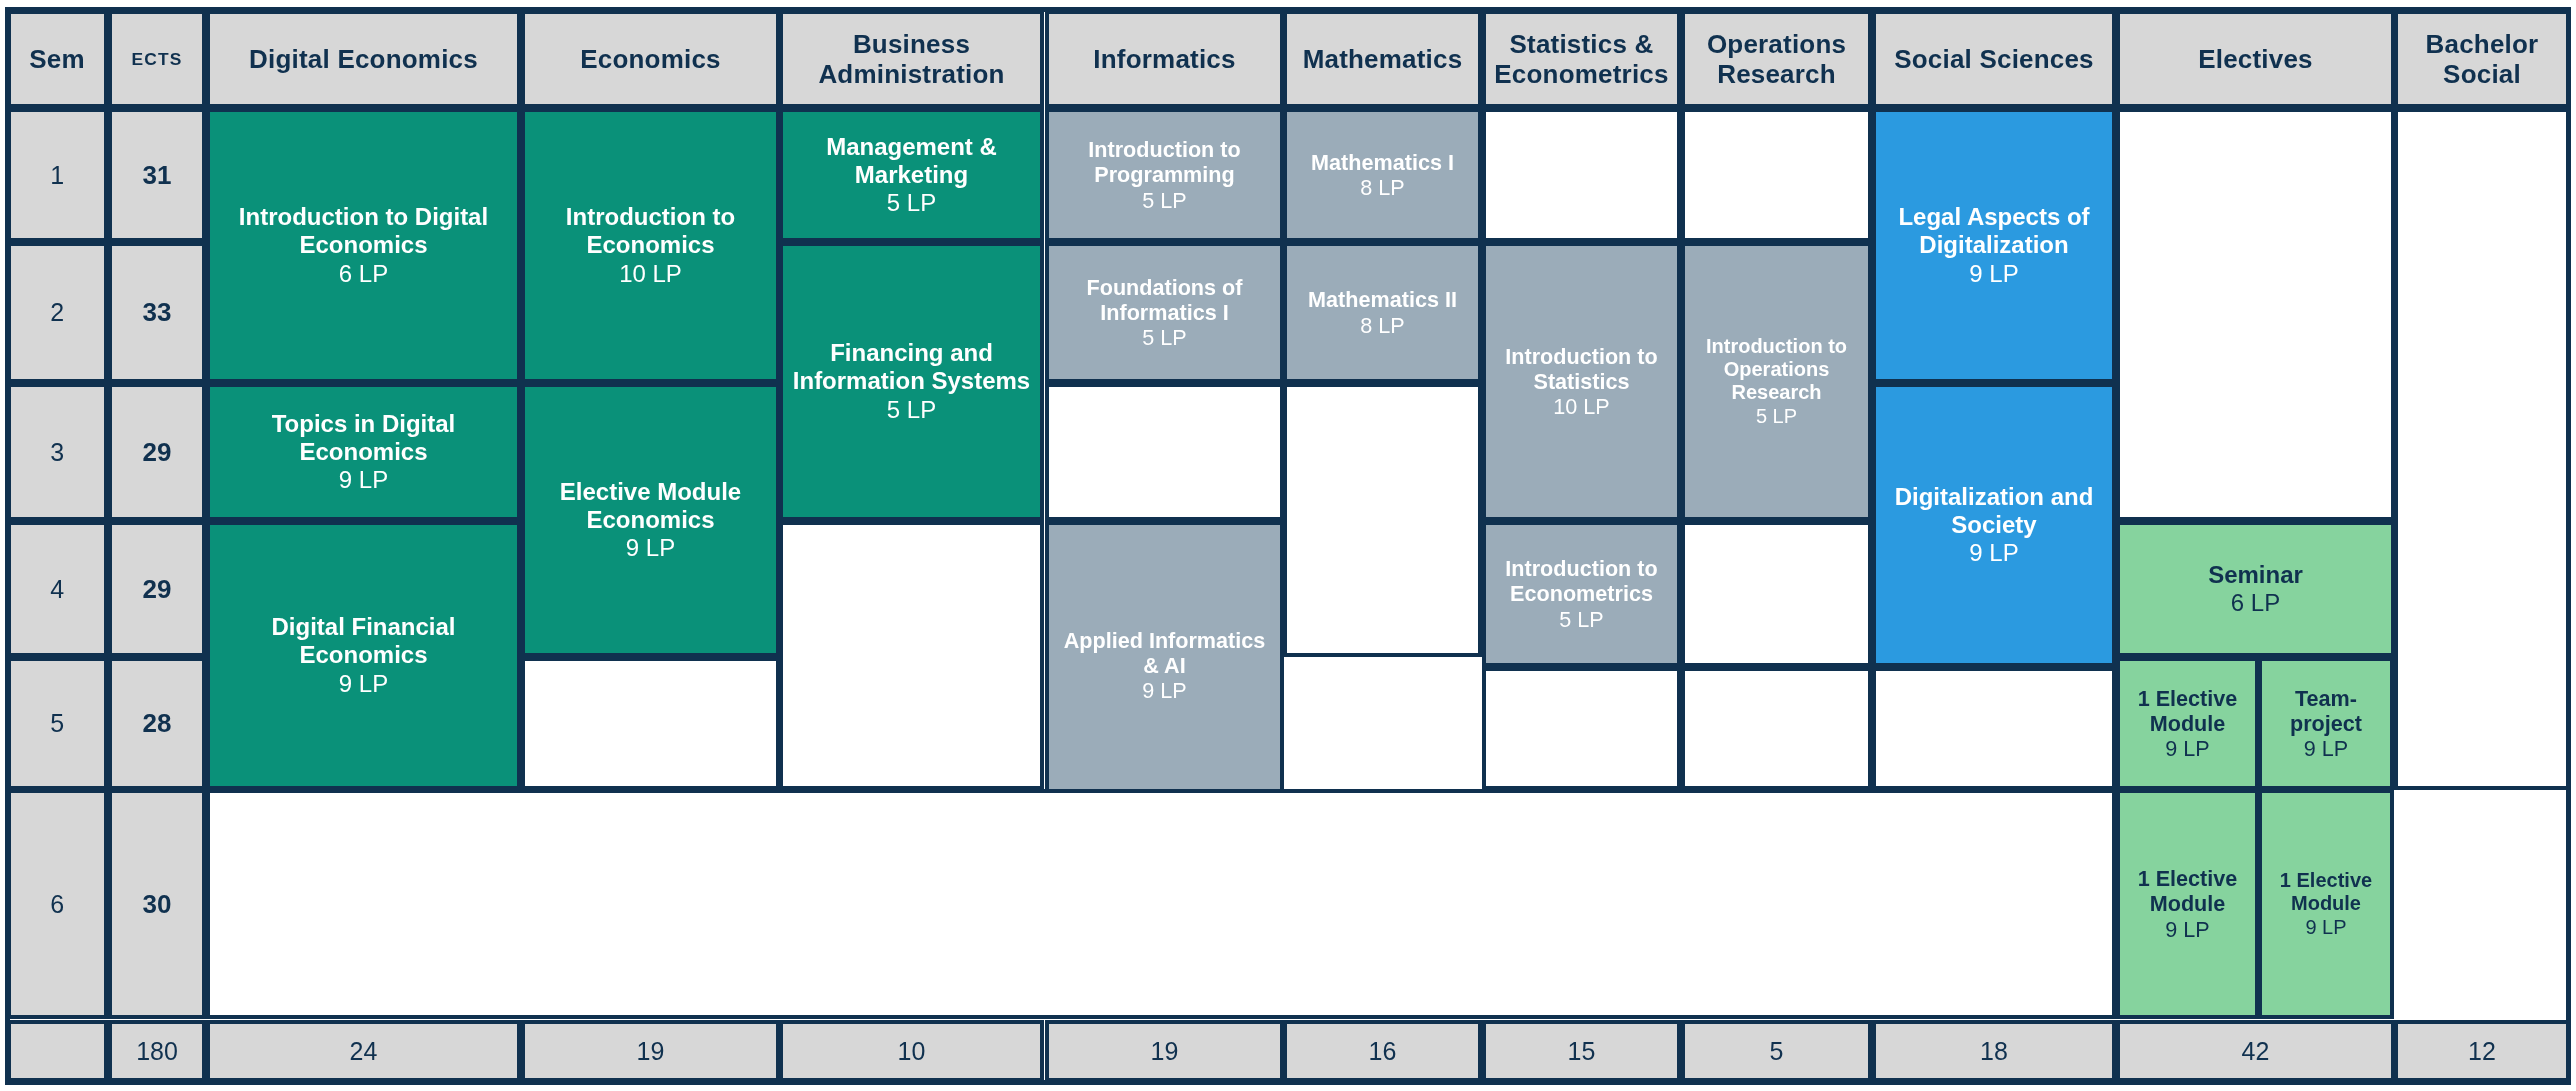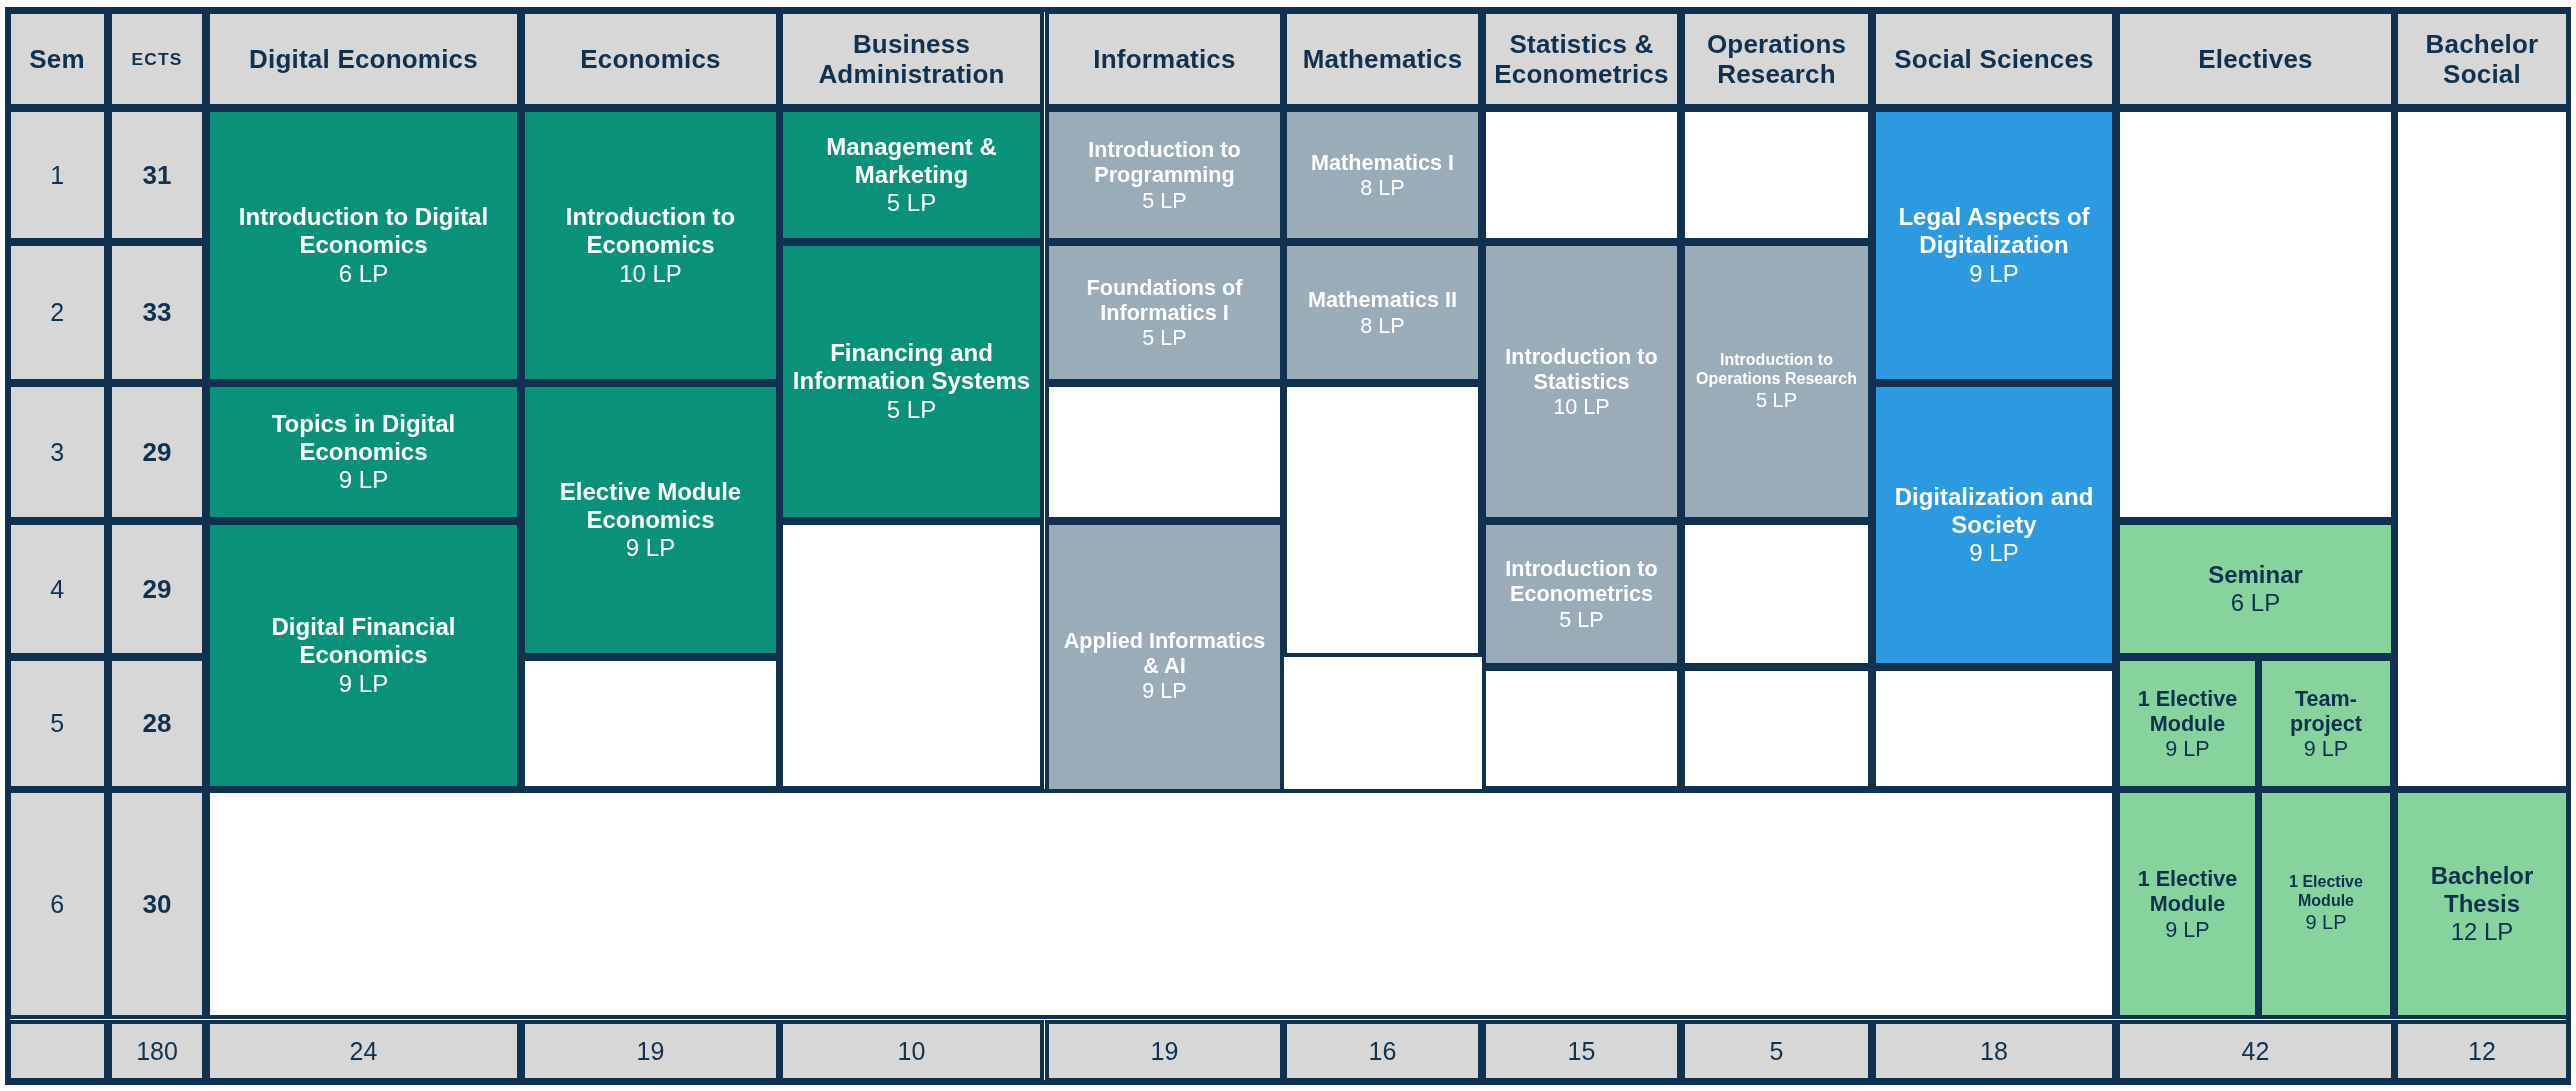--- a/index.html
+++ b/index.html
@@ -17,21 +17,21 @@
   .semcell{background:#d7d7d7;color:#10314f;font-size:25px;font-weight:normal;}
   .ectscell{background:#d7d7d7;color:#10314f;font-size:26px;font-weight:bold;}
   .footcell{background:#d7d7d7;color:#10314f;font-size:25px;font-weight:normal;}
 
   
   .mod{border:4.1px solid #10314f;padding:1.7px 6.6px;}
   .mod .title{font-weight:bold;font-size:24px;}
   .mod .lp{font-weight:normal;font-size:24px;margin-top:0.8px;}
   .mod.sm .title{font-size:21.6px;}
   .mod.sm .lp{font-size:21.6px;}
-  .mod.xs .title{font-size:16px;}
+  .mod.xs .title{font-size:20px;}
   .mod.xs .lp{font-size:20px;}
 
   .c-teal  {background:#0a9179;color:#ffffff;}
   .c-slate {background:#9bacb9;color:#ffffff;}
   .c-blue  {background:#2b9ae0;color:#ffffff;}
   .c-green {background:#86d39e;color:#10314f;}
 
   
   #frame{position:absolute;left:5px;top:6.6px;width:2566px;height:1078px;
          border:5px solid #10314f;box-sizing:border-box;pointer-events:none;}
@@ -225,24 +225,20 @@
   </div>
   <div class="cell mod c-green sm" style="left: 2116px; top: 789px; width: 143px; height: 230px; background-color: rgb(134, 211, 158);">
     <div class="title">1 Elective Module</div>
     <div class="lp">9 LP</div>
   </div>
   <div class="cell mod c-green xs" style="left: 2258px; top: 789px; width: 136px; height: 230px; background-color: rgb(134, 211, 158);">
     <div class="title">1 Elective Module</div>
     <div class="lp">9 LP</div>
   </div>
 
-  <div class="cell mod c-green" style="left: 2394px; top: 789px; width: 176px; height: 230px; background-color: rgb(134, 211, 158);">
-    <div class="title">Bachelor Thesis</div>
-    <div class="lp">12 LP</div>
-  </div>
 
   <div class="cell bordered" style="left:1482px;top:108px;width:199px;height:134px;background:#fff;"></div>
   <div class="cell bordered" style="left:1681px;top:108px;width:191px;height:134px;background:#fff;"></div>
   <div class="cell bordered" style="left:2116px;top:108px;width:279px;height:413px;background:#fff;"></div>
   <div class="cell bordered" style="left:2394px;top:108px;width:176px;height:682px;background:#fff;"></div>
 
   <div class="cell bordered" style="left:1045px;top:383px;width:239px;height:138px;background:#fff;"></div>
   <div class="cell bordered" style="left:1283px;top:383px;width:199px;height:274px;background:#fff;"></div>
 
   <div class="cell bordered" style="left:779px;top:521px;width:265px;height:269px;background:#fff;"></div>

